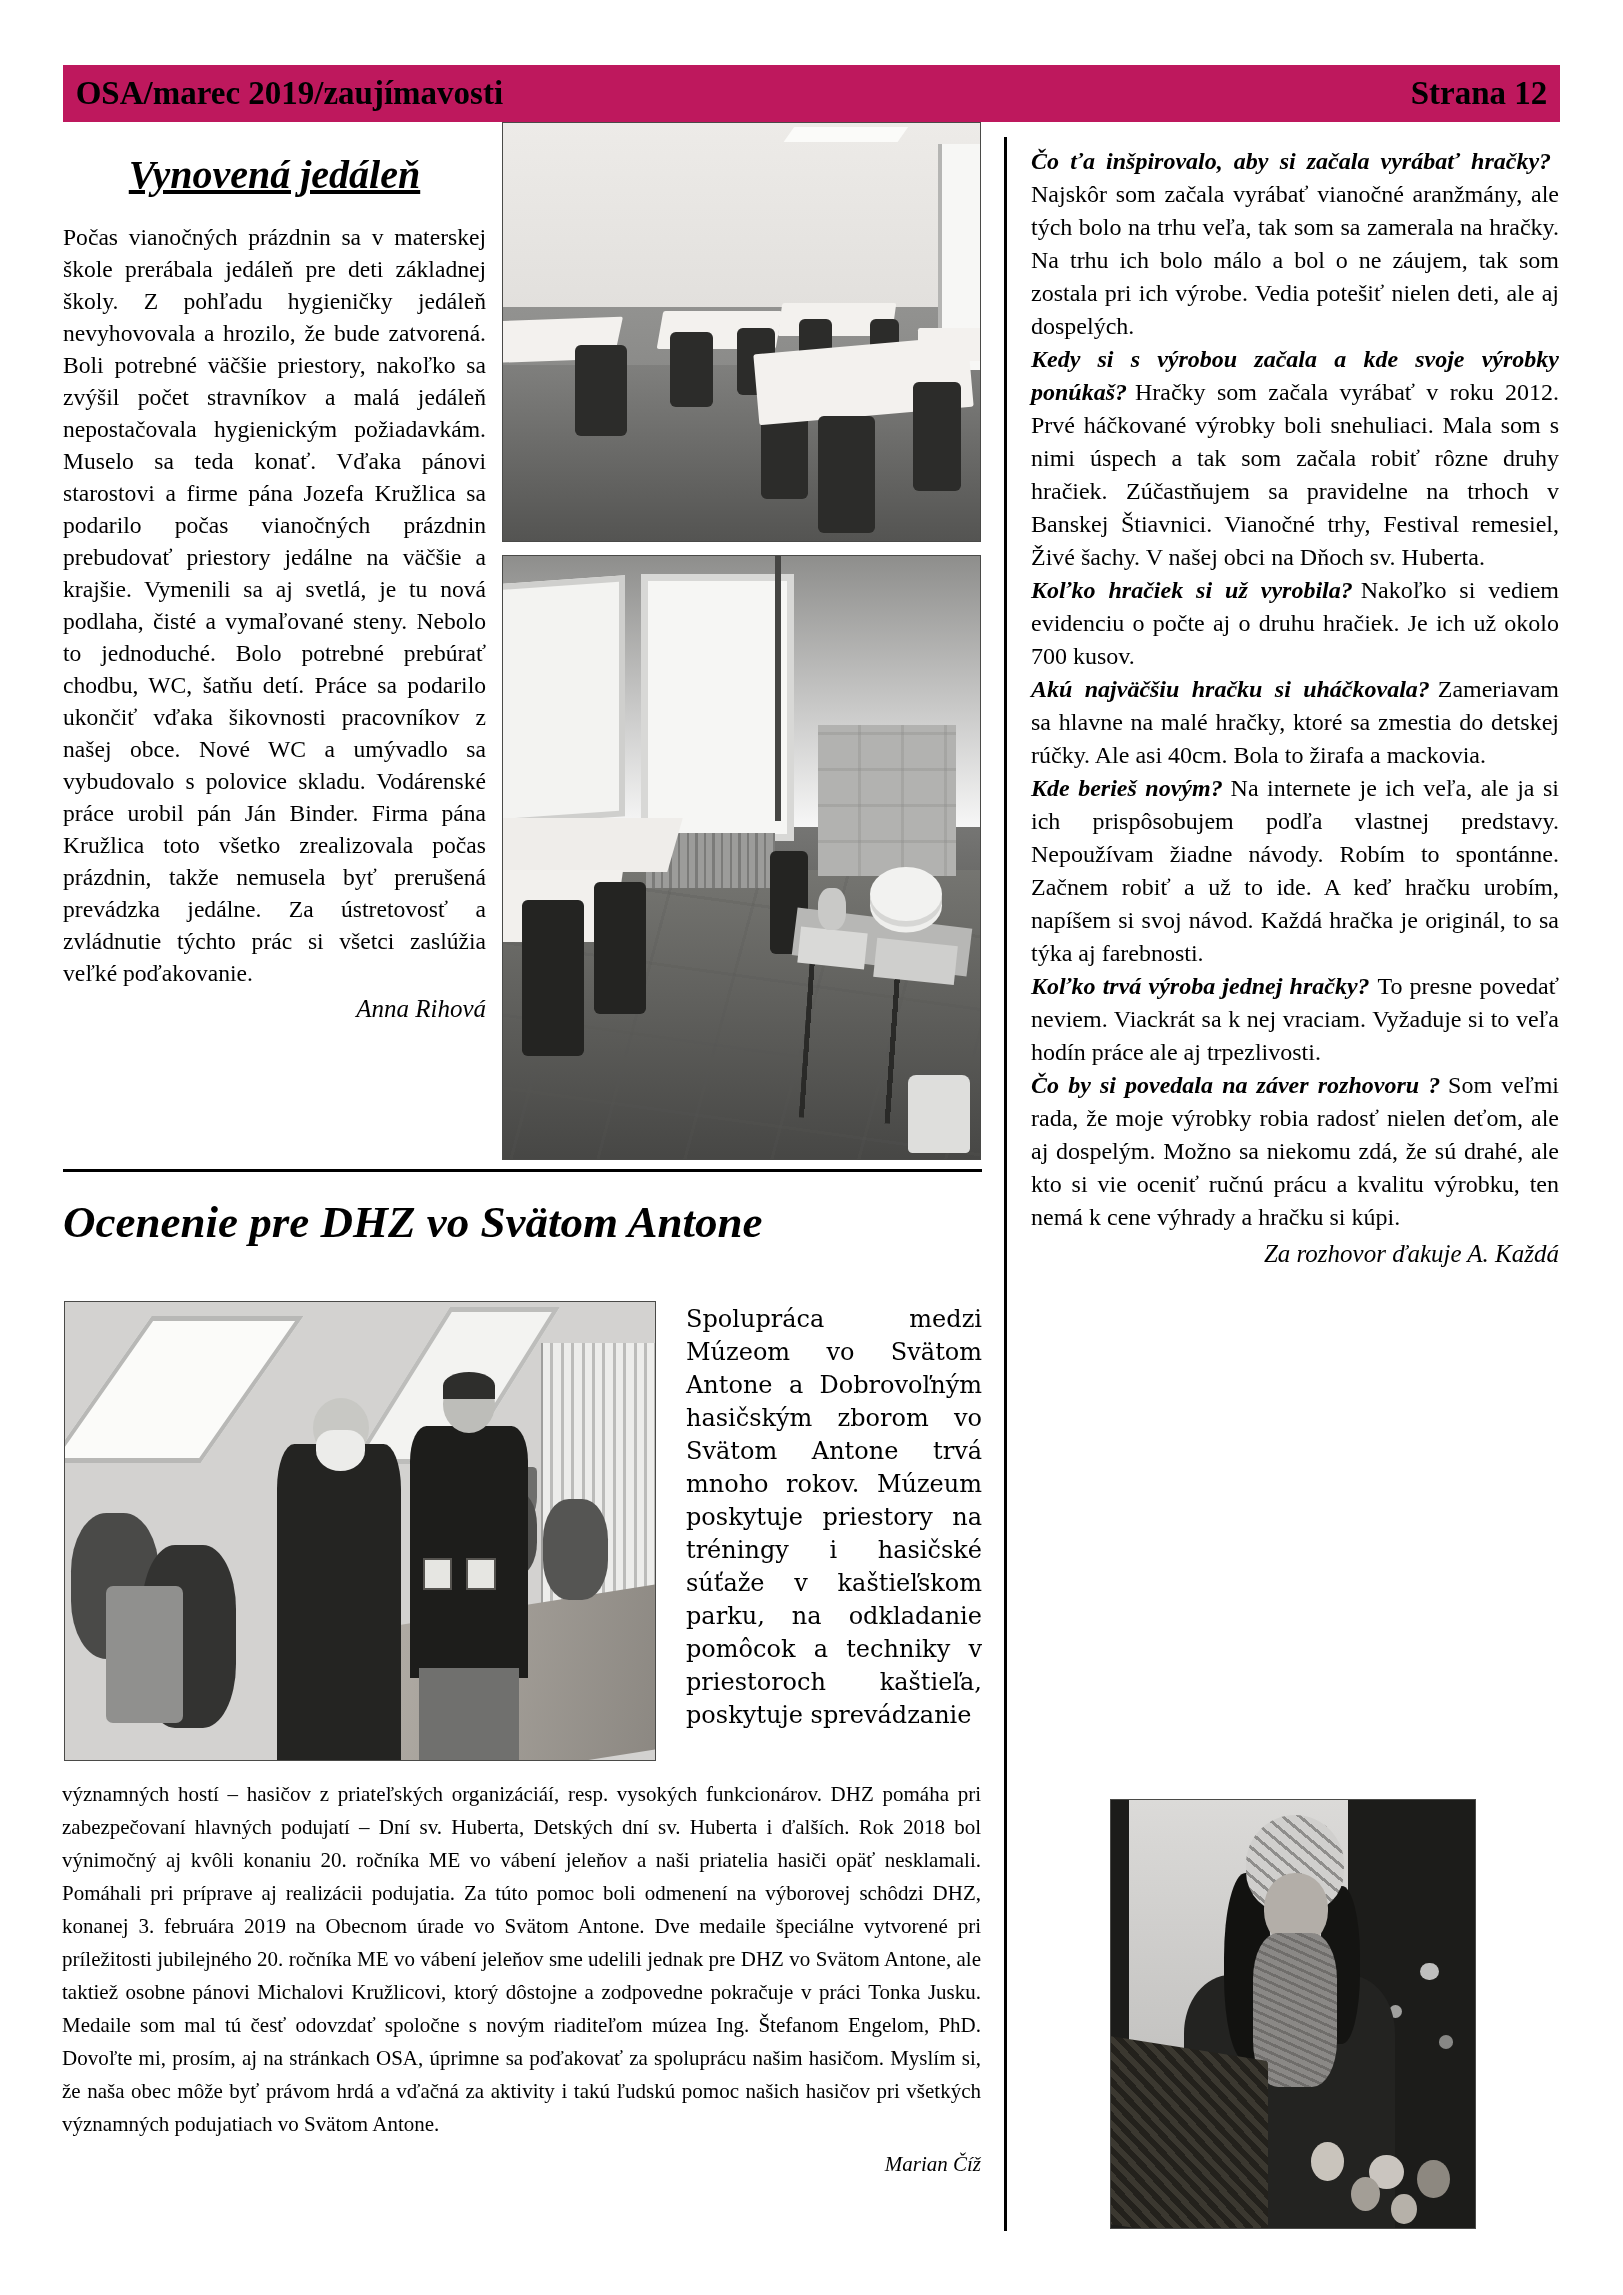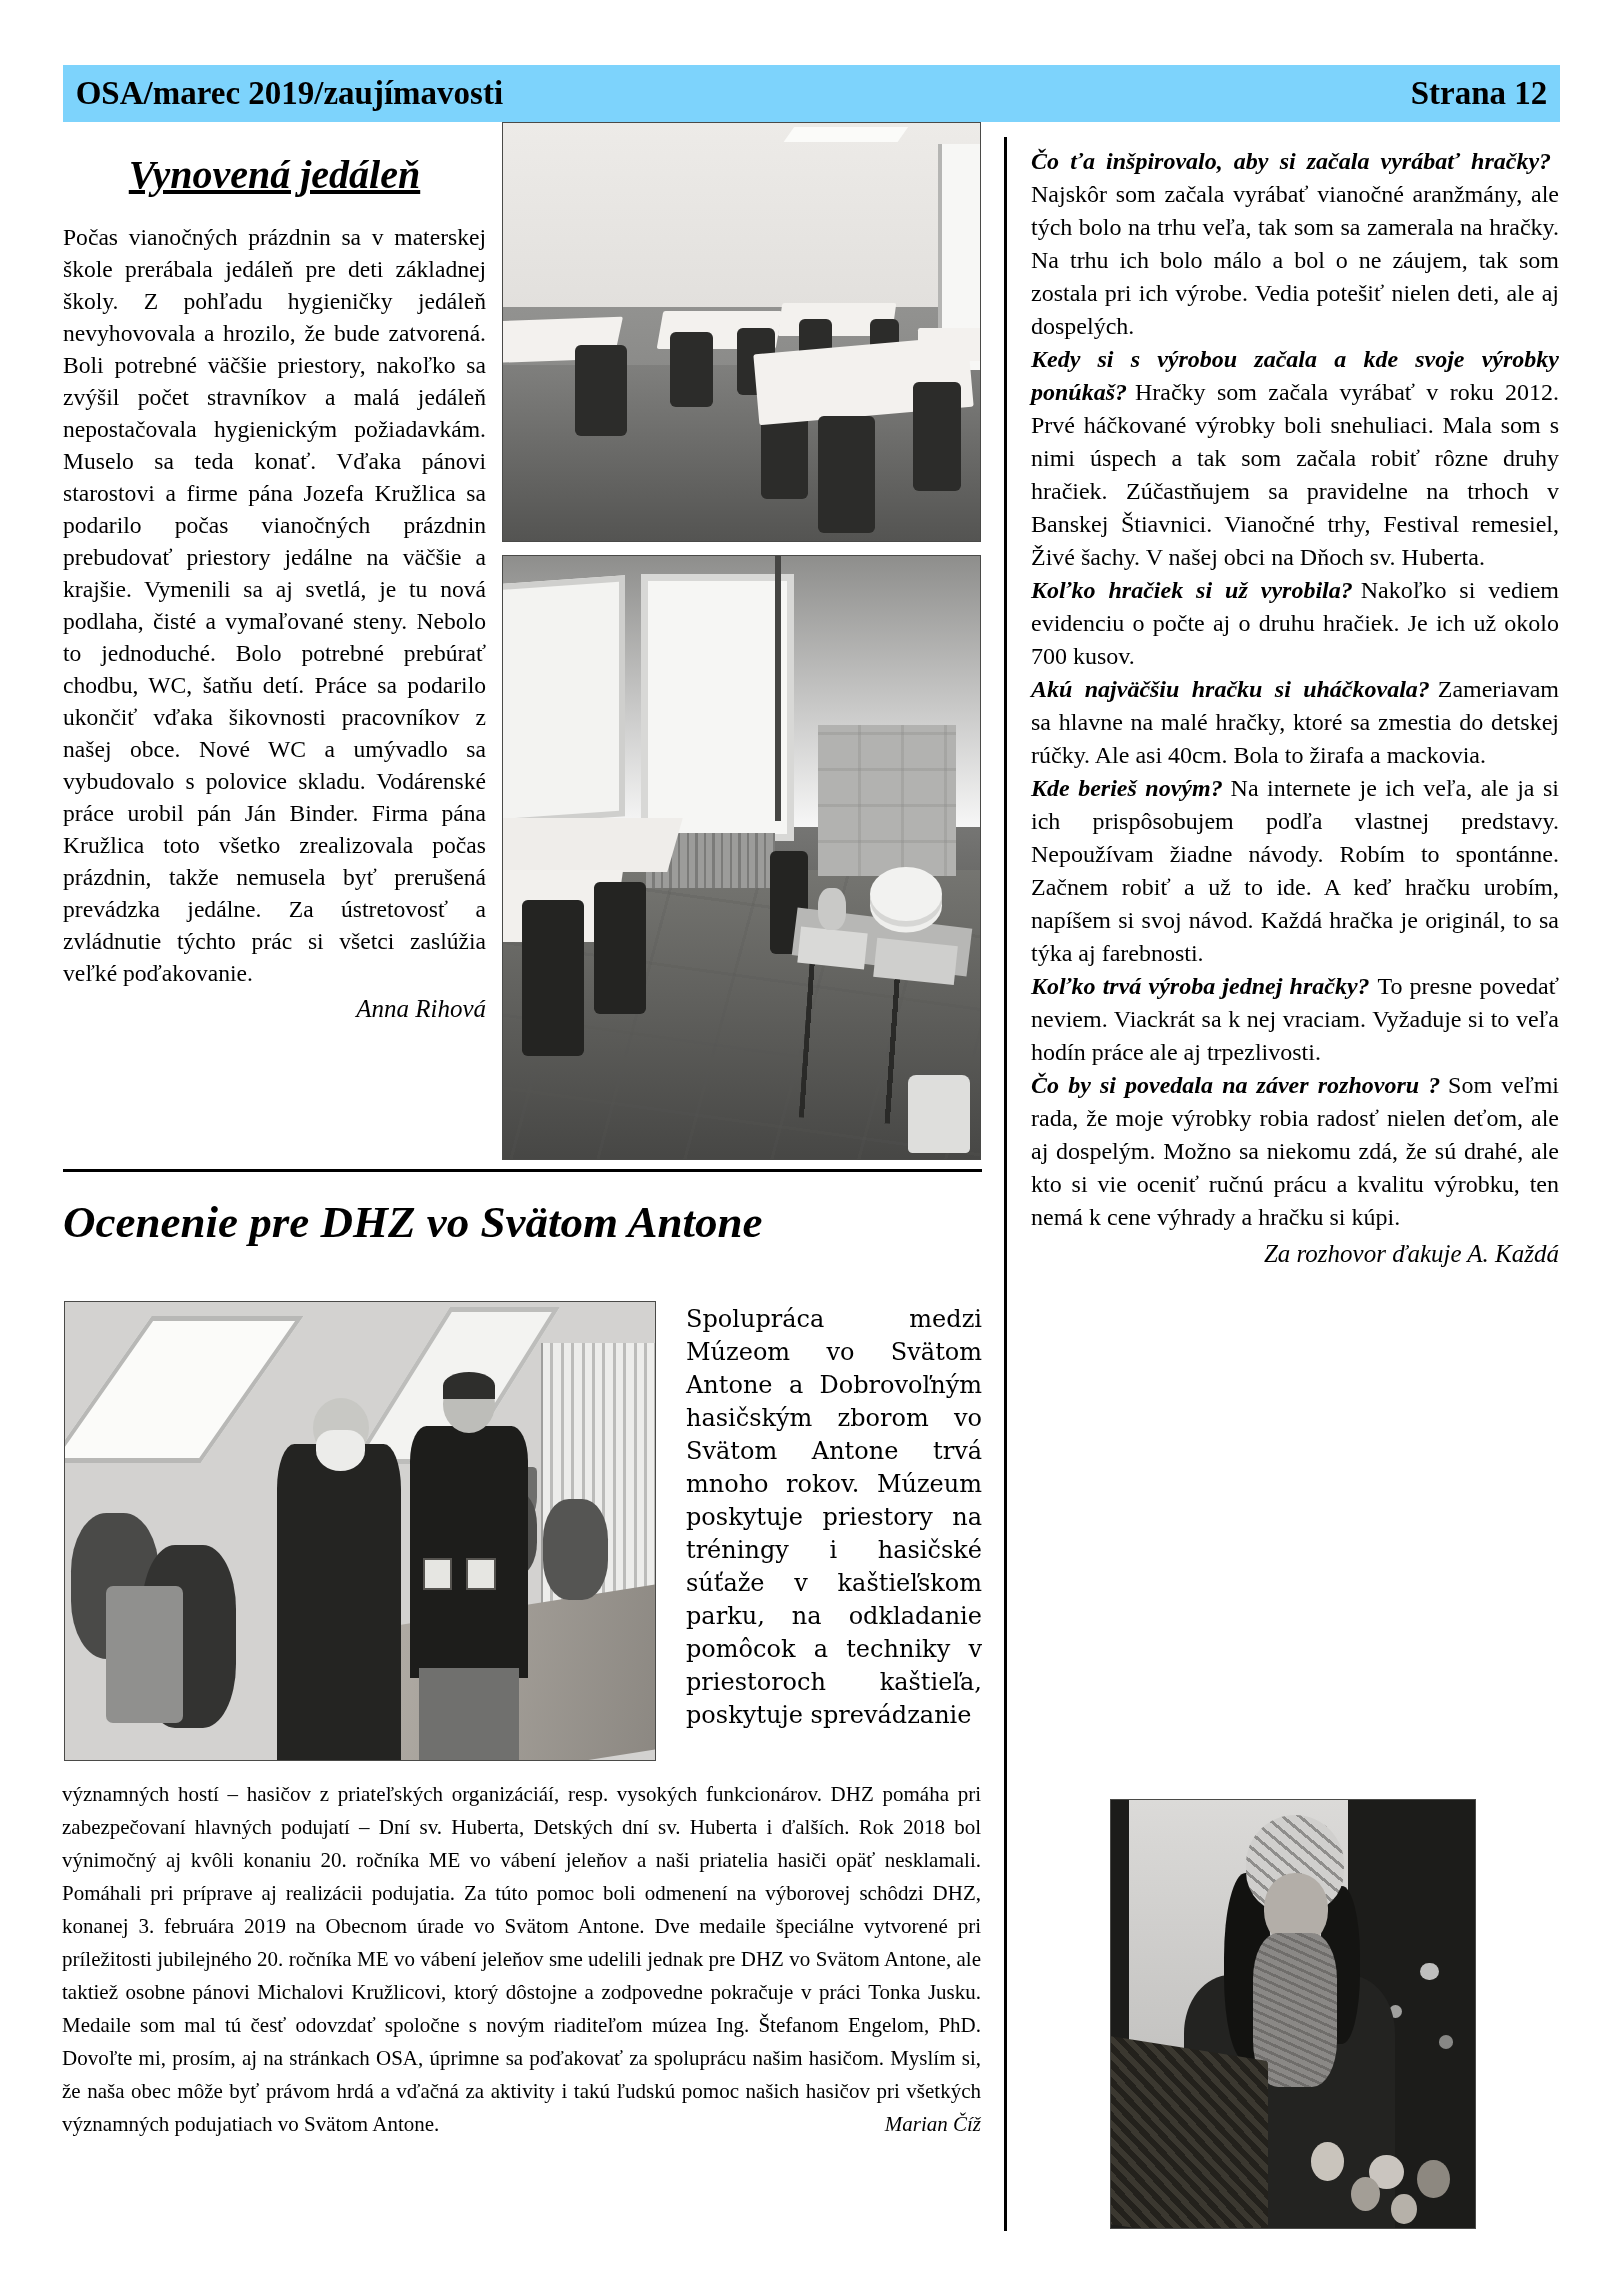--- a/index.html
+++ b/index.html
@@ -28,21 +28,21 @@
   .hrule{position:absolute;left:63px;top:1169px;width:919px;height:2.9px;background:#000;}
   .vrule{position:absolute;left:1004px;top:137px;width:2.9px;height:2094px;background:#000;}
 
   
   .dhz-title{position:absolute;left:63px;top:1198px;width:919px;margin:0;text-align:left;
     font-style:italic;font-weight:bold;font-size:45px;line-height:1.1;}
   .dhz-side{position:absolute;left:686px;top:1303px;width:296px;margin:0;
     font-family:"DejaVu Serif",serif;font-size:24px;line-height:33px;text-align:justify;}
   .dhz-body{position:absolute;left:62px;top:1778px;width:919px;margin:0;
     font-size:21px;line-height:33px;text-align:justify;}
-  .fsig{float:right;font-style:italic;}
+  .fsig{float:right;font-style:italic;margin-top:40px;}
 
   
   .photo{position:absolute;overflow:hidden;background:#8a8a88;border:1.2px solid #4a4a48;box-sizing:border-box;}
   .photo div{position:absolute;}
 
   .p1{left:502px;top:122px;width:479px;height:420px;
       background:linear-gradient(180deg,#edebe8 0%,#e2e0dd 44%,#929290 44%,#8b8b89 58%,#7f7f7d 58%,#545452 100%);}
   .p1 .win{right:0;top:5%;width:8%;height:54%;background:#f7f7f5;border-left:4px solid #b5b5b3;}
   .p1 .lamp{left:60%;top:1%;width:24%;height:3.5%;background:#fbfbf9;transform:skewX(-35deg);}
   .p1 .tbl{background:#f3f1ee;border-radius:2.3px;}
@@ -133,21 +133,21 @@
   .p4 .toy1{left:55%;top:80%;width:9%;height:9%;background:#c9c4bc;border-radius:50%;}
   .p4 .toy2{left:66%;top:88%;width:8%;height:8%;background:#a39e96;border-radius:50%;}
   .p4 .toy3{left:84%;top:84%;width:9%;height:9%;background:#8d8880;border-radius:50%;}
   .p4 .toy4{left:77%;top:92%;width:7%;height:7%;background:#b6b1a9;border-radius:50%;}
 </style>
 </head>
 <body>
 
 <div class="page">
 
-  <header class="topbar" style="background: #7dd3fc;">
+  <header class="topbar" style="background: #be185d;">
     <span>OSA/marec 2019/zaujímavosti</span>
     <span>Strana 12</span>
   </header>
 
   <section class="col-left">
     <h1>Vynovená jedáleň</h1>
     <p class="body-just">Počas vianočných prázdnin sa v materskej škole prerábala jedáleň pre deti základnej školy. Z pohľadu hygieničky jedáleň nevyhovovala a hrozilo, že bude zatvorená. Boli potrebné väčšie priestory, nakoľko sa zvýšil počet stravníkov a malá jedáleň nepostačovala hygienickým požiadavkám. Muselo sa teda konať. Vďaka pánovi starostovi a firme pána Jozefa Kružlica sa podarilo počas vianočných prázdnin prebudovať priestory jedálne na väčšie a krajšie. Vymenili sa aj svetlá, je tu nová podlaha, čisté a vymaľované steny. Nebolo to jednoduché. Bolo potrebné prebúrať chodbu, WC, šatňu detí. Práce sa podarilo ukončiť vďaka šikovnosti pracovníkov z našej obce. Nové WC a umývadlo sa vybudovalo s polovice skladu. Vodárenské práce urobil pán Ján Binder. Firma pána Kružlica toto všetko zrealizovala počas prázdnin, takže nemusela byť prerušená prevádzka jedálne. Za ústretovosť a zvládnutie týchto prác si všetci zaslúžia veľké poďakovanie.</p>
     <div class="sig">Anna Rihová</div>
   </section>
 

